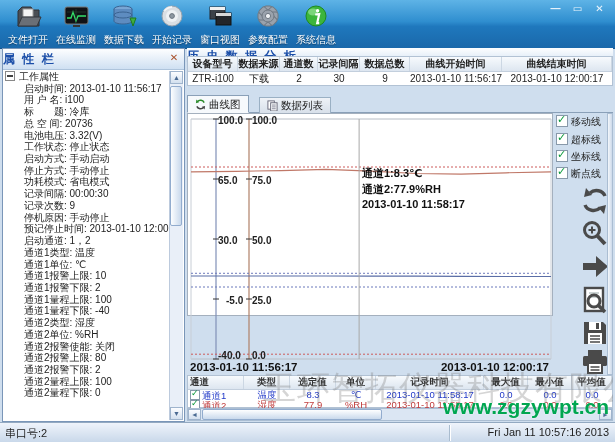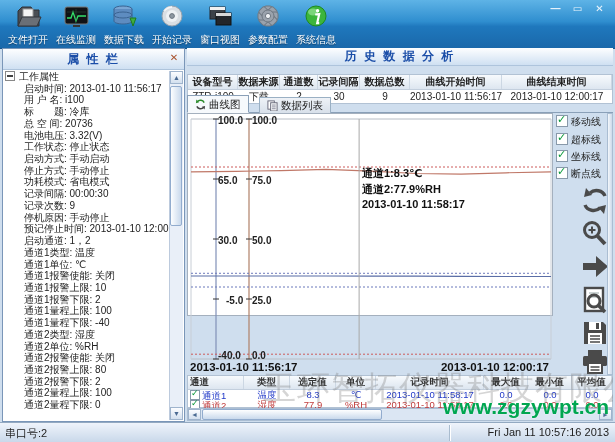--- a/index.html
+++ b/index.html
@@ -8,34 +8,34 @@
   
   .toolbar{left:0;top:0;width:615px;height:48px;background:linear-gradient(180deg,#5eb3e6 0%,#2f8ecf 45%,#1f78bd 55%,#1a68aa 100%);border-bottom:1px solid #14578f;}
   .tb-btns{left:4px;top:2px;display:flex;}
   .tb-btn{width:48px;height:44px;text-align:center;cursor:pointer;}
   .tb-btn .ic{display:block;height:29px;padding-top:2px;}
   .tb-btn .lb{display:block;font-size:10px;color:#fff;text-shadow:0 1px 1px rgba(0,0,0,.45);white-space:nowrap;}
   .win-ctl{top:3px;right:8px;display:flex;gap:7px;}
   .win-ctl span{width:15px;height:13px;font-size:10px;line-height:12px;text-align:center;color:#eaf4fc;font-weight:bold;cursor:pointer;}
   
   .sidebar{left:2px;top:48px;width:183px;height:374px;background:#fff;border:1px solid #7a96b8;box-sizing:border-box;}
-  .panel-hd{height:20px;background:linear-gradient(180deg,#fdfeff,#cfe0f2);border-bottom:1px solid #aec4dc;color:#1b4ea8;font-weight:bold;font-size:12px;text-align:center;line-height:20px;letter-spacing:2px;}
+  .panel-hd{height:20px;background:linear-gradient(180deg,#fdfeff,#cfe0f2);border-bottom:1px solid #aec4dc;color:#1b4ea8;font-weight:bold;font-size:12px;text-align:left;line-height:20px;letter-spacing:2px;}
   .sb-close{position:absolute;right:3px;top:2px;width:14px;height:14px;font-size:10px;line-height:14px;text-align:center;color:#a8502a;font-weight:bold;cursor:pointer;}
   .tree{position:absolute;left:2px;top:22px;width:165px;height:349px;overflow:hidden;font-size:10px;color:#222;}
   .trow{height:11.72px;line-height:11.72px;white-space:nowrap;cursor:default;}
   .tsec{font-weight:normal;}
   .tsec .box{display:inline-block;width:8px;height:8px;border:1px solid #888;background:#fff;position:relative;vertical-align:-1px;margin-right:4px;}
   .tsec .box::after{content:"";position:absolute;left:1px;top:3px;width:6px;height:2px;background:#444;}
   .titem{padding-left:19px;}
   .sb-scroll{position:absolute;right:1px;top:22px;width:13px;height:349px;background:#e9eff8;border-left:1px solid #bccadd;}
   .sb-arrow{position:absolute;left:0;width:13px;height:13px;background:linear-gradient(180deg,#fcfdff,#d3e0ef);border:1px solid #9fb4cd;box-sizing:border-box;font-size:7px;text-align:center;line-height:11px;color:#4a6a92;cursor:pointer;}
   .sb-thumb{position:absolute;left:0;top:15px;width:12px;height:140px;background:linear-gradient(90deg,#fdfeff,#c9d9ec);border:1px solid #92acce;border-radius:2px;box-sizing:border-box;cursor:pointer;}
   
   .main-hd{left:187px;top:48px;width:426px;height:17px;line-height:17px;}
-  .dev-table{left:187px;top:74px;width:426px;height:30px;background:#fff;border:1px solid #b2c2d4;box-sizing:border-box;font-size:10px;}
+  .dev-table{left:187px;top:56px;width:426px;height:30px;background:#fff;border:1px solid #b2c2d4;box-sizing:border-box;font-size:10px;}
   .dev-hrow{display:flex;height:14px;background:linear-gradient(180deg,#f7fafd,#dde6f0);border-bottom:1px solid #c3cfdd;font-weight:bold;color:#222;}
   .dev-vrow{display:flex;height:14px;color:#222;}
   .dev-hrow>div,.dev-vrow>div{text-align:center;line-height:14px;white-space:nowrap;overflow:hidden;}
   .dev-hrow>div{border-right:1px solid #ccd7e3;box-sizing:border-box;}
   .d0{width:50px}.d1{width:42px}.d2{width:38px}.d3{width:42px}.d4{width:50px}.d5{width:92px}.d6{width:110px}
   
   .tabbar{left:187px;top:95px;width:426px;height:18px;border-bottom:1px solid #8aa0b8;box-sizing:border-box;}
   .tab{position:absolute;top:0;height:18px;font-size:10.5px;color:#222;line-height:17px;padding:0 7px;box-sizing:border-box;cursor:pointer;white-space:nowrap;}
   .tab .tic{display:inline-block;vertical-align:-2px;margin-right:3px;}
   .tab-active{left:0;background:#f6f9fc;border:1px solid #8aa0b8;border-bottom:1px solid #f6f9fc;z-index:3;}
@@ -183,21 +183,20 @@
     <div class="trow titem">启动方式: 手动启动</div>
     <div class="trow titem">停止方式: 手动停止</div>
     <div class="trow titem">功耗模式: 省电模式</div>
     <div class="trow titem">记录间隔: 00:00:30</div>
     <div class="trow titem">记录次数: 9</div>
     <div class="trow titem">停机原因: 手动停止</div>
     <div class="trow titem">预记停止时间: 2013-01-10 12:00:47</div>
     <div class="trow titem">启动通道: 1，2</div>
     <div class="trow titem">通道1类型: 温度</div>
     <div class="trow titem">通道1单位: ℃</div>
-    <div class="trow titem">通道1报警使能: 关闭</div>
     <div class="trow titem">通道1报警上限: 10</div>
     <div class="trow titem">通道1报警下限: 2</div>
     <div class="trow titem">通道1量程上限: 100</div>
     <div class="trow titem">通道1量程下限: -40</div>
     <div class="trow titem">通道2类型: 湿度</div>
     <div class="trow titem">通道2单位: %RH</div>
     <div class="trow titem">通道2报警使能: 关闭</div>
     <div class="trow titem">通道2报警上限: 80</div>
     <div class="trow titem">通道2报警下限: 2</div>
     <div class="trow titem">通道2量程上限: 100</div>

